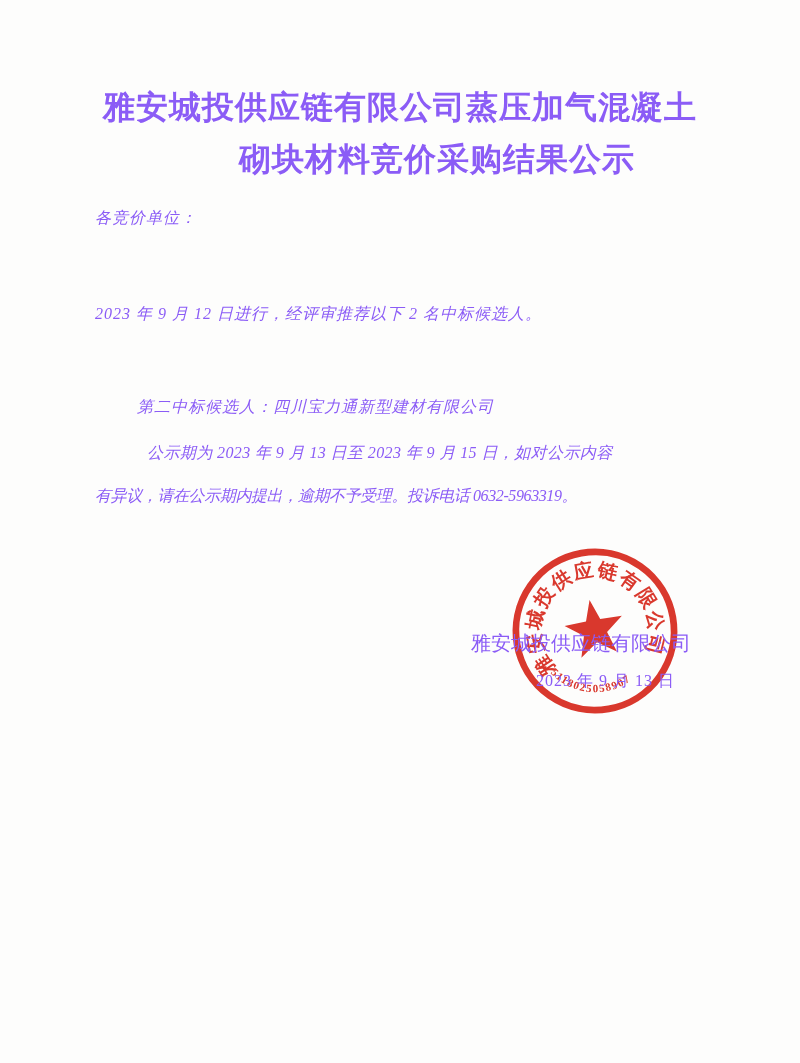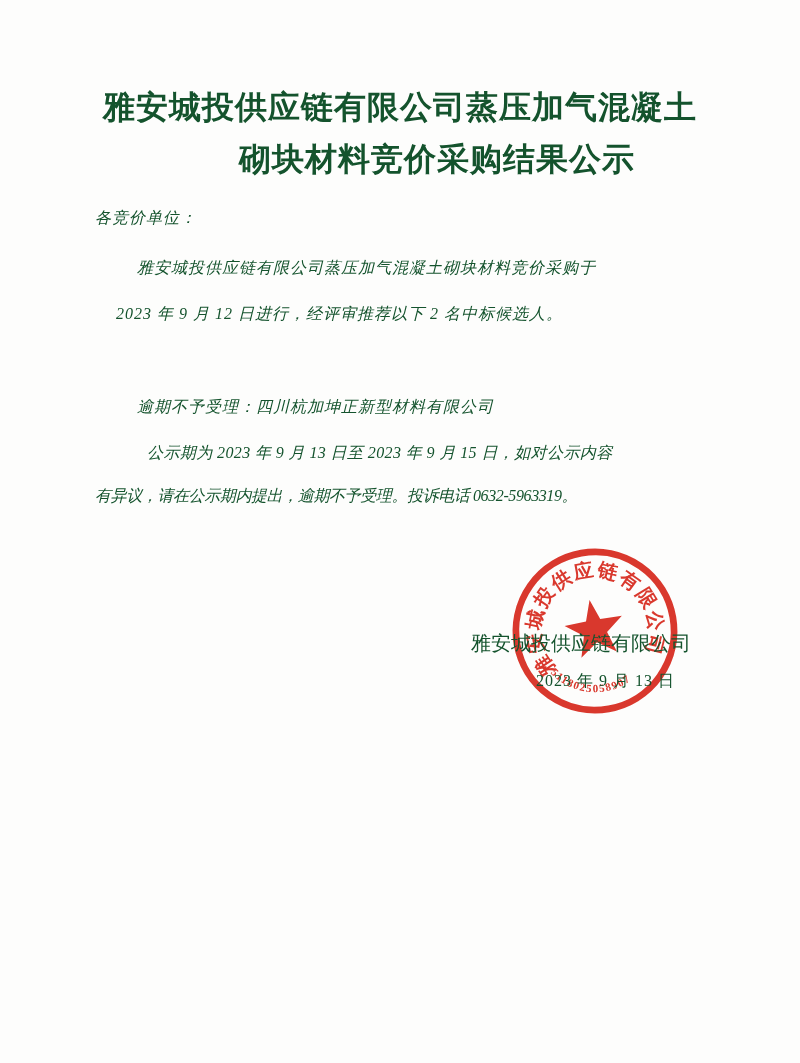--- a/index.html
+++ b/index.html
@@ -2,21 +2,21 @@
 <html><head>
 <meta charset="utf-8">
 <style>
   html, body { margin: 0; padding: 0; }
   .page {
     position: relative;
     width: 800px;
     height: 1063px;
     background: #fdfdfc;
     font-family: "Liberation Serif", "DejaVu Serif", serif;
-    color: #14532d;
+    color: #8b5cf6;
     overflow: hidden;
   }
   .title-line {
     position: absolute;
     left: 0;
     width: 800px;
     text-align: center;
     font-size: 32px;
     font-weight: bold;
     letter-spacing: 1px;
@@ -28,21 +28,21 @@
   .body-line {
     position: absolute;
     font-size: 16px;
     letter-spacing: 1px;
     line-height: 1.15;
     white-space: nowrap;
     font-style: italic;
   }
   #l1 { top: 209px; left: 95px; }
   #l2 { top: 259px; left: 137px; }
-  #l3 { top: 305px; left: 95px; margin-left: 21px; }
+  #l3 { top: 305px; left: 95px; }
   #l4 { top: 351px; left: 137px; }
   #l5 { top: 398px; left: 137px; }
   #l6 { top: 444px; left: 147px; letter-spacing: 0.4px; }
   #l7 { top: 487px; left: 95px; letter-spacing: -0.4px; }
   .sig-company {
     position: absolute;
     top: 630px; left: 471px;
     font-size: 20px;
     letter-spacing: 0px;
     white-space: nowrap;
@@ -81,23 +81,22 @@
 </style>
 </head>
 <body>
 
 <div class="page">
 
   <div id="title1" class="title-line">雅安城投供应链有限公司蒸压加气混凝土</div>
   <div id="title2" class="title-line">砌块材料竞价采购结果公示</div>
 
   <div id="l1" class="body-line">各竞价单位：</div>
-  <div id="l2" class="body-line">雅安城投供应链有限公司蒸压加气混凝土砌块材料竞价采购于</div>
   <div id="l3" class="body-line">2023 年 9 月 12 日进行，经评审推荐以下 2 名中标候选人。</div>
-  <div id="l5" class="body-line">逾期不予受理：四川杭加坤正新型材料有限公司</div>
+  <div id="l5" class="body-line">第二中标候选人：四川宝力通新型建材有限公司</div>
   <div id="l6" class="body-line">公示期为 2023 年 9 月 13 日至 2023 年 9 月 15 日，如对公示内容</div>
   <div id="l7" class="body-line">有异议，请在公示期内提出，逾期不予受理。投诉电话 0632-5963319。</div>
 
   <div class="seal">
     <svg viewBox="0 0 200 200" xmlns="http://www.w3.org/2000/svg">
       <defs>
         <path id="ringArc" d="M 47.6,136.7 A 64,64 0 1 1 152.4,136.7" fill="none"></path>
         <path id="serialArc" d="M 37.6,136 A 72,72 0 0 0 162.4,136" fill="none"></path>
       </defs>
       <circle cx="100" cy="100" r="93" fill="none" stroke="#d9291d" stroke-width="8"></circle>

